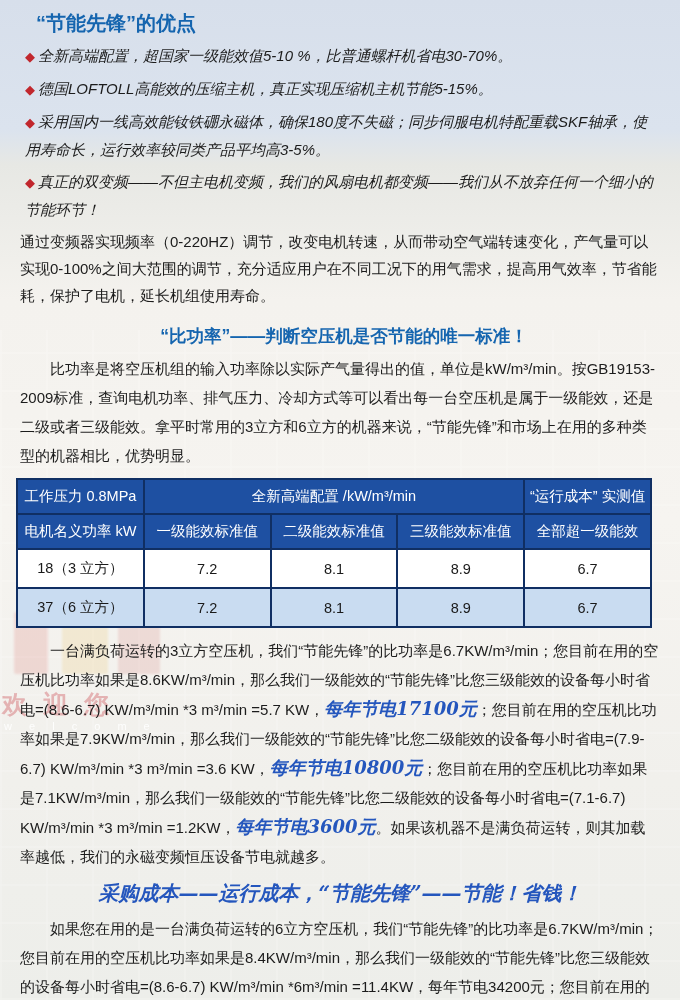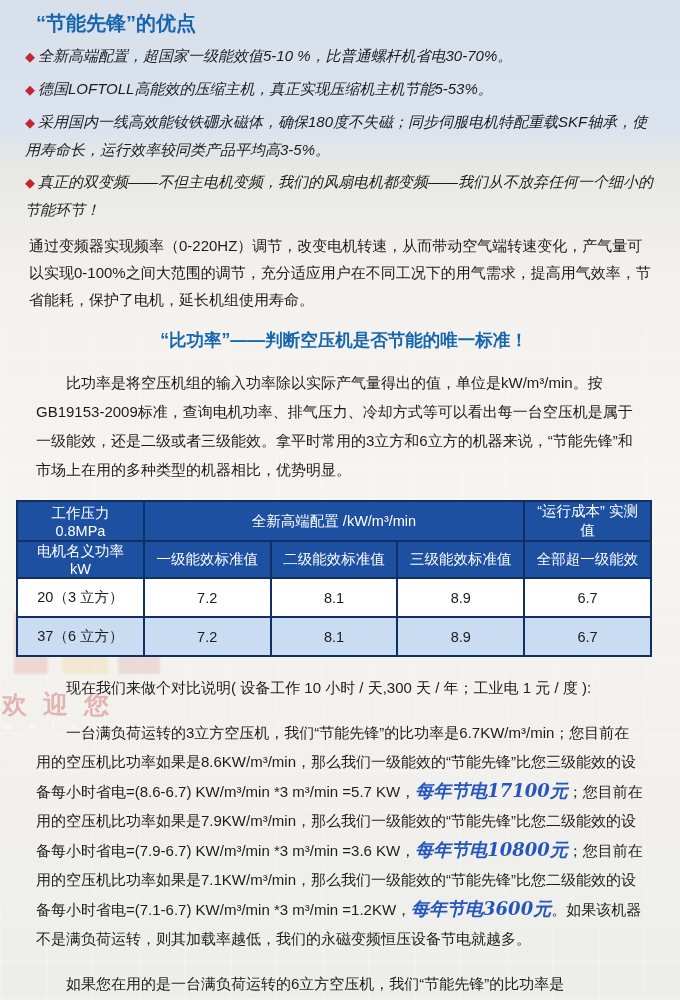--- a/index.html
+++ b/index.html
@@ -35,26 +35,26 @@
   .wm-en { position: absolute; left: 4px; top: 122px; font-size: 11px; color: #ffffff;
            opacity: .9; letter-spacing: 7px; white-space: nowrap; }
 
   .content { position: relative; padding: 8px 20px 0 20px; }
 
   .sec-title  { color:#1565af; font-size:20px; font-weight:bold; margin:2px 0 5px 16px; }
   .sec-title2 { color:#1565af; font-size:17.5px; font-weight:bold; margin:15px 0 6px 8px;text-align:center; }
 
   .bullet { margin:5px; font-size:15px; line-height:27px;font-style:italic; }
   .dia    { color:#c1272d; font-size:13px; margin-right:3px; }
-  .plain  { margin:9px; font-size:15px; line-height:27px; }
-  .indent { margin:16px; font-size:15px; line-height:29px; text-indent:2em; }
+  .plain  { margin:0; font-size:15px; line-height:27px; }
+  .indent { margin:0; font-size:15px; line-height:29px; text-indent:2em; }
 
   table.spec { border-collapse:collapse; width:636px; margin:8px 0 8px -4px;
                text-align:center; table-layout:fixed; }
-  table.spec th, table.spec td { border:2px solid #102f63; padding:0 8px; }
+  table.spec th, table.spec td { border:2px solid #102f63; padding:0 2px; }
   table.spec thead th { background:#1e50a2; color:#ffffff; font-weight:normal;
                         font-size:14.5px; height:35px; }
   table.spec tbody td { background:#ffffff; color:#1a1a1a; font-size:14.5px; height:39px; }
   table.spec tr.alt td { background:#c9dcf1; }
 
   .hl { color:#2456bd; font-weight:bold; font-style:italic;
         font-family:"DejaVu Serif","Liberation Serif",serif; font-size:18px;text-align:center; }
   .cost-heading { color:#2456bd; text-align:center; font-size:20px; font-weight:bold;
         font-style:italic; font-family:"DejaVu Serif","Liberation Serif",serif;
         margin:9px 0 7px; }
@@ -71,21 +71,21 @@
     <div class="wm-block wb3"></div>
     <div class="wm-cn">欢迎您</div>
     <div class="wm-en">w e l c o m e</div>
   </div>
 
   <div class="content">
 
     <h1 class="sec-title">“节能先锋”的优点</h1>
 
     <p class="bullet"><span class="dia">◆</span><span>全新高端配置，超国家一级能效值5-10 %，比普通螺杆机省电30-70%。</span></p>
-    <p class="bullet"><span class="dia">◆</span><span>德国LOFTOLL高能效的压缩主机，真正实现压缩机主机节能5-53%。</span></p>
+    <p class="bullet"><span class="dia">◆</span><span>德国LOFTOLL高能效的压缩主机，真正实现压缩机主机节能5-15%。</span></p>
     <p class="bullet"><span class="dia">◆</span><span>采用国内一线高效能钕铁硼永磁体，确保180度不失磁；同步伺服电机特配重载SKF轴承，使用寿命长，运行效率较同类产品平均高3-5%。</span></p>
     <p class="bullet"><span class="dia">◆</span><span>真正的双变频——不但主电机变频，我们的风扇电机都变频——我们从不放弃任何一个细小的节能环节！</span></p>
     <p class="plain">通过变频器实现频率（0-220HZ）调节，改变电机转速，从而带动空气端转速变化，产气量可以实现0-100%之间大范围的调节，充分适应用户在不同工况下的用气需求，提高用气效率，节省能耗，保护了电机，延长机组使用寿命。</p>
 
     <h2 class="sec-title2">“比功率”——判断空压机是否节能的唯一标准！</h2>
     <p class="indent">比功率是将空压机组的输入功率除以实际产气量得出的值，单位是kW/m³/min。按GB19153-2009标准，查询电机功率、排气压力、冷却方式等可以看出每一台空压机是属于一级能效，还是二级或者三级能效。拿平时常用的3立方和6立方的机器来说，“节能先锋”和市场上在用的多种类型的机器相比，优势明显。</p>
 
     <table class="spec">
       <thead>
         <tr>
@@ -96,36 +96,36 @@
         <tr>
           <th>电机名义功率 kW</th>
           <th>一级能效标准值</th>
           <th>二级能效标准值</th>
           <th>三级能效标准值</th>
           <th>全部超一级能效</th>
         </tr>
       </thead>
       <tbody>
         <tr>
-          <td>20（3 立方）</td>
+          <td>18（3 立方）</td>
           <td>7.2</td>
           <td>8.1</td>
           <td>8.9</td>
           <td>6.7</td>
         </tr>
         <tr class="alt">
           <td>37（6 立方）</td>
           <td>7.2</td>
           <td>8.1</td>
           <td>8.9</td>
           <td>6.7</td>
         </tr>
       </tbody>
     </table>
 
-    <p class="indent">现在我们来做个对比说明( 设备工作 10 小时 / 天,300 天 / 年；工业电 1 元 / 度 ):</p>
     <p class="indent rich"><span>一台满负荷运转的3立方空压机，我们“节能先锋”的比功率是6.7KW/m³/min；您目前在用的空压机比功率如果是8.6KW/m³/min，那么我们一级能效的“节能先锋”比您三级能效的设备每小时省电=(8.6-6.7) KW/m³/min *3 m³/min =5.7  KW，</span><span class="hl">每年节电17100元</span><span>；您目前在用的空压机比功率如果是7.9KW/m³/min，那么我们一级能效的“节能先锋”比您二级能效的设备每小时省电=(7.9-6.7) KW/m³/min *3 m³/min =3.6 KW，</span><span class="hl">每年节电10800元</span><span>；您目前在用的空压机比功率如果是7.1KW/m³/min，那么我们一级能效的“节能先锋”比您二级能效的设备每小时省电=(7.1-6.7) KW/m³/min *3 m³/min =1.2KW，</span><span class="hl">每年节电3600元</span><span>。如果该机器不是满负荷运转，则其加载率越低，我们的永磁变频恒压设备节电就越多。</span></p>
 
+    <h3 class="cost-heading">采购成本——运行成本，“节能先锋”——节能！省钱！</h3>
 
     <p class="indent rich"><span>如果您在用的是一台满负荷运转的6立方空压机，我们“节能先锋”的比功率是6.7KW/m³/min；您目前在用的空压机比功率如果是8.4KW/m³/min，那么我们一级能效的“节能先锋”比您三级能效的设备每小时省电=(8.6-6.7) KW/m³/min *6m³/min =11.4KW，每年节电34200元；您目前在用的空压机比功率如果是7.9KW/m³/min，那么我们一级能效的“节能先锋”比您二级能效的设备每小时省电=(7.9-6.7)  KW/m³/min  *6m³/min  =7.2  KW，</span></p>
 
   </div>
 </div>
 
 </body></html>

